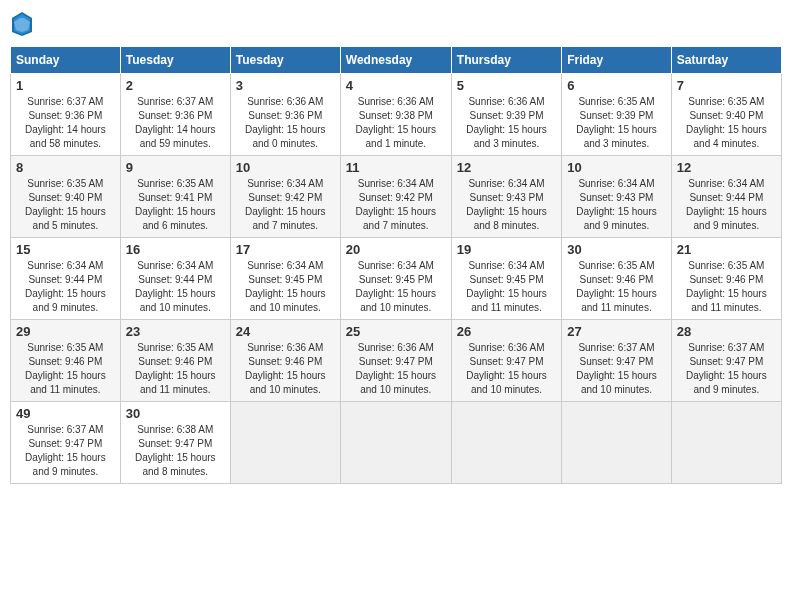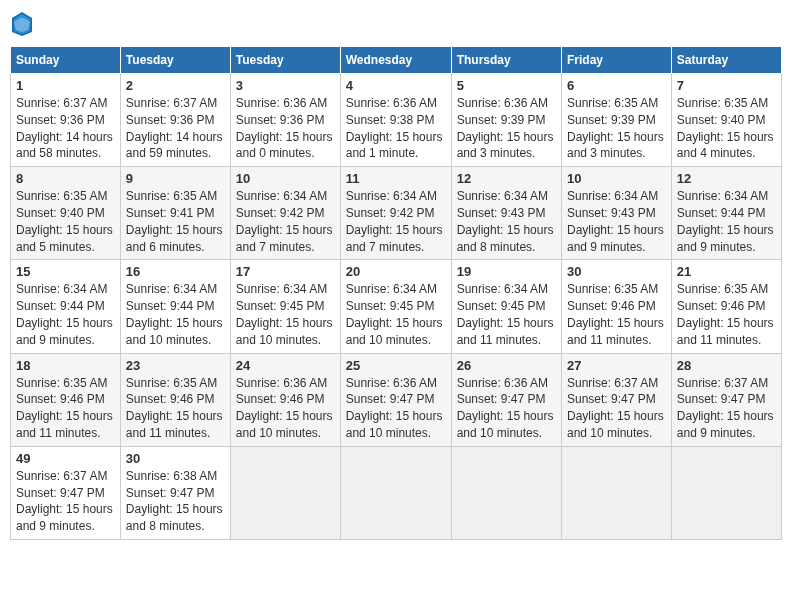--- a/index.html
+++ b/index.html
@@ -80,21 +80,22 @@
     .day-number {
       font-size: 13px;
       font-weight: bold;
       color: #333;
       display: block;
       margin-bottom: 2px;
     }
     .day-info {
       color: #333;
       line-height: 1.4;
-      font-size: 12px;
+      font-size: 10px;
+      text-align: center;
     }
     .empty-cell {
       background: #f0f0f0 !important;
     }
   </style>
 </head>
 <body>
 
 <div class="header">
   <div class="logo">
@@ -212,21 +213,21 @@
           <span class="day-number">30</span>
           <div class="day-info">Sunrise: 6:35 AM<br>Sunset: 9:46 PM<br>Daylight: 15 hours and 11 minutes.</div>
         </td>
         <td>
           <span class="day-number">21</span>
           <div class="day-info">Sunrise: 6:35 AM<br>Sunset: 9:46 PM<br>Daylight: 15 hours and 11 minutes.</div>
         </td>
       </tr>
       <tr>
         <td>
-          <span class="day-number">18</span>
+          <span class="day-number">29</span>
           <div class="day-info">Sunrise: 6:35 AM<br>Sunset: 9:46 PM<br>Daylight: 15 hours and 11 minutes.</div>
         </td>
         <td>
           <span class="day-number">23</span>
           <div class="day-info">Sunrise: 6:35 AM<br>Sunset: 9:46 PM<br>Daylight: 15 hours and 11 minutes.</div>
         </td>
         <td>
           <span class="day-number">24</span>
           <div class="day-info">Sunrise: 6:36 AM<br>Sunset: 9:46 PM<br>Daylight: 15 hours and 10 minutes.</div>
         </td>

